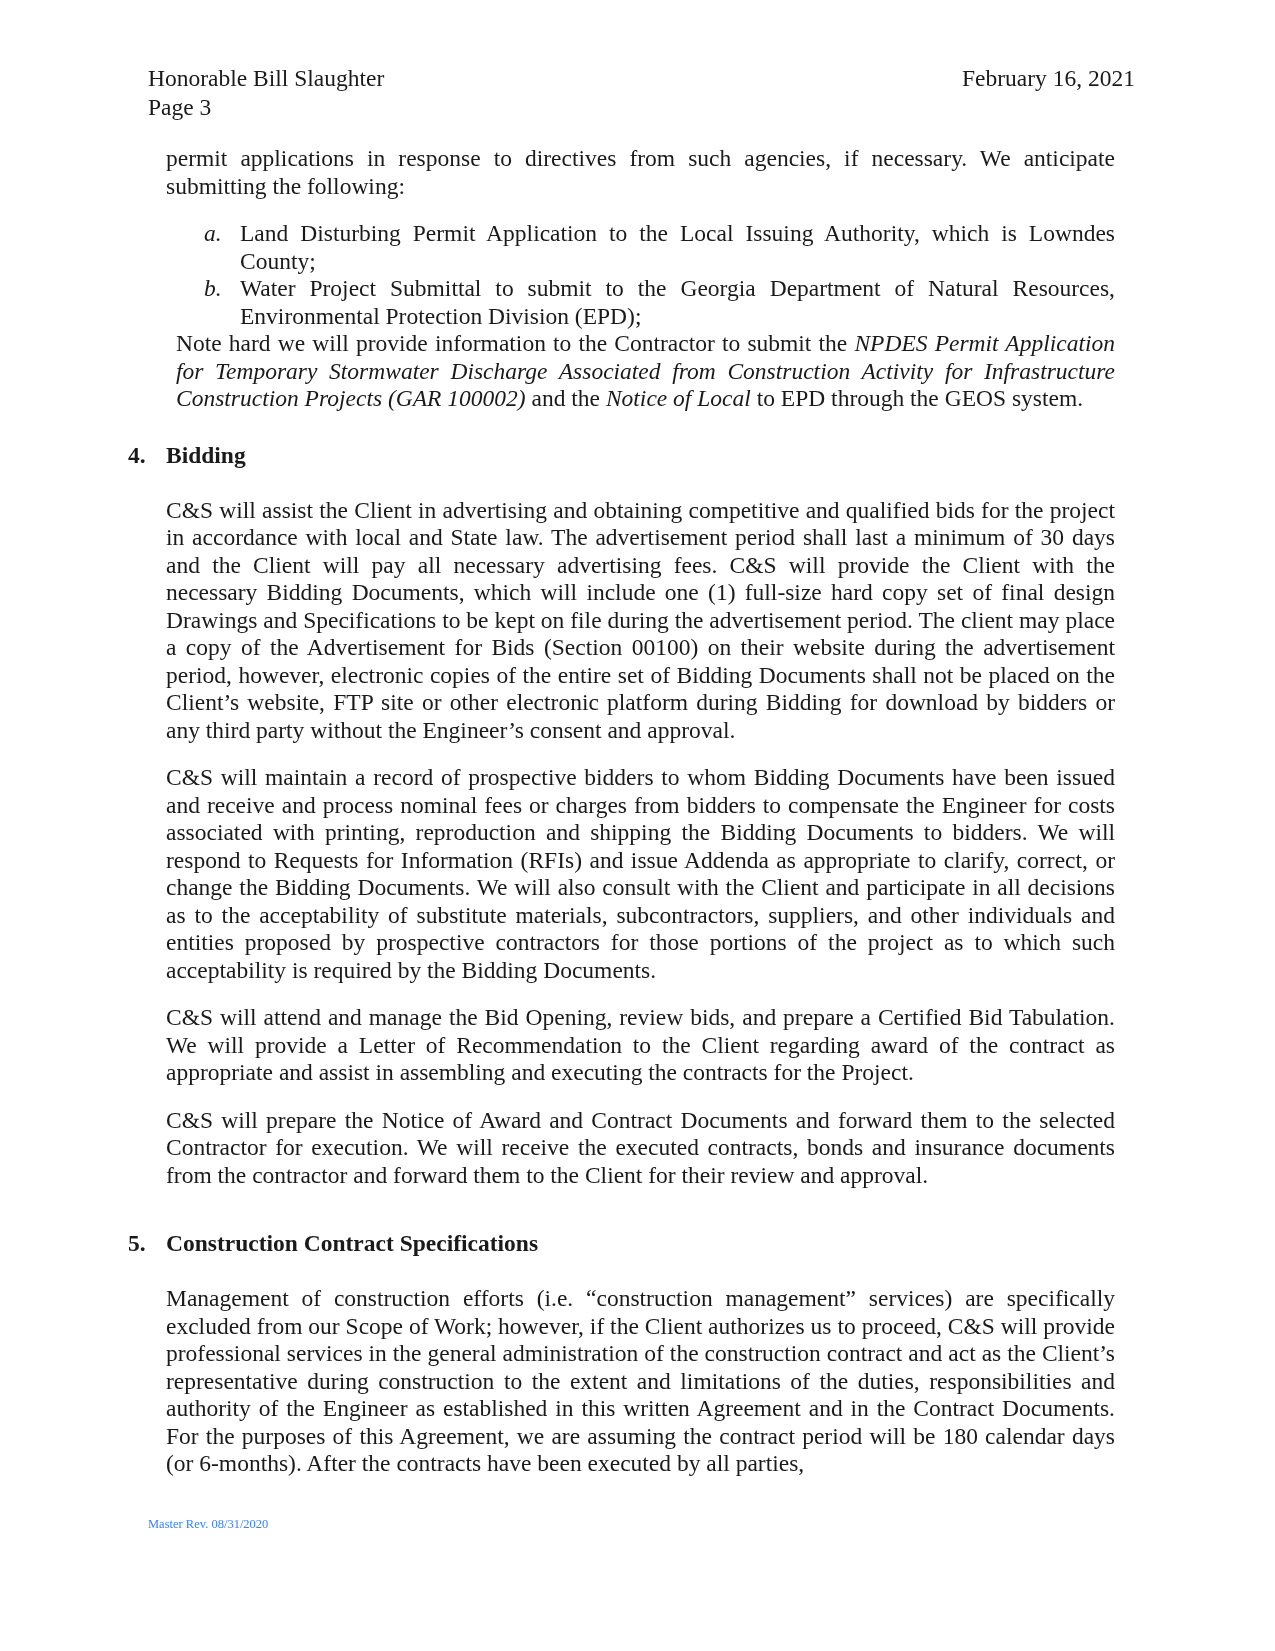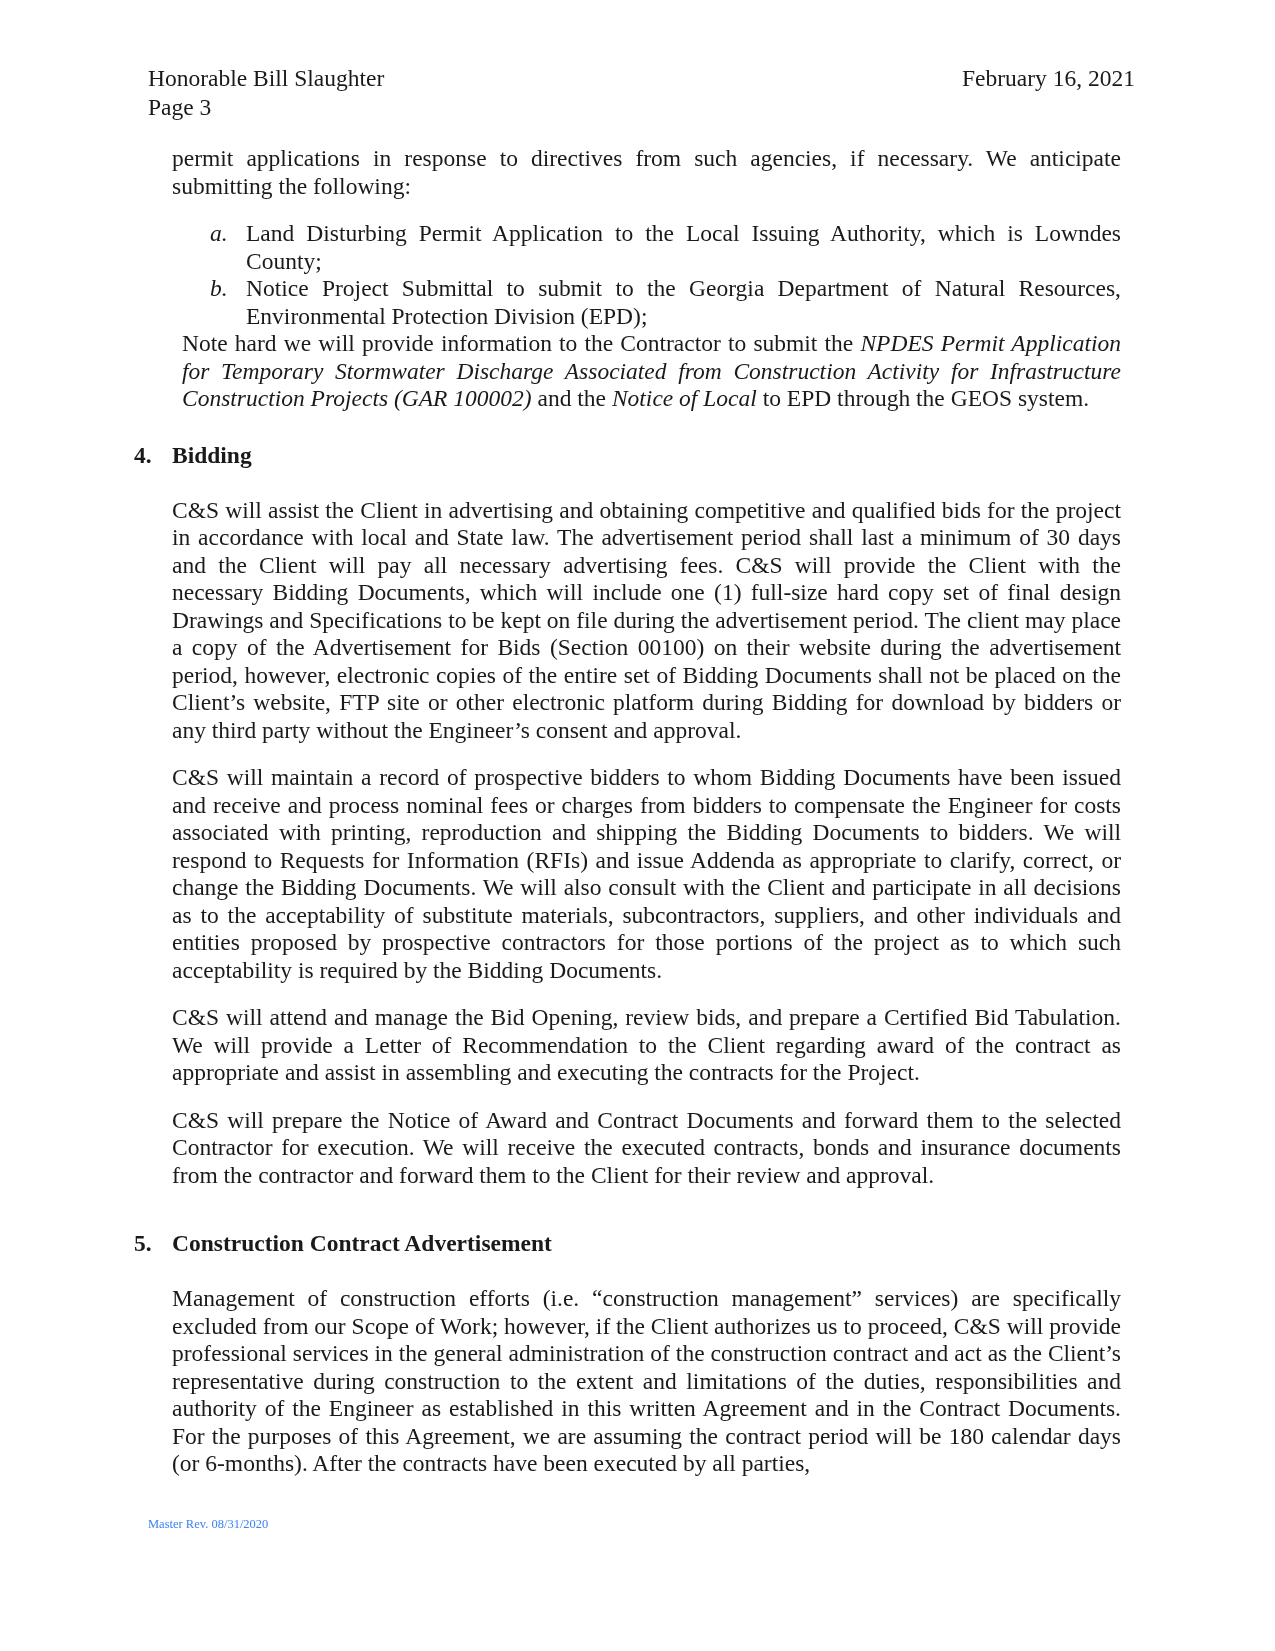--- a/index.html
+++ b/index.html
@@ -38,21 +38,21 @@
     justify-content: space-between;
     align-items: baseline;
   }
   .header-left-line2 {
     display: block;
   }
 
   
   .body-col {
     position: absolute;
-    left: 134px;
+    left: 128px;
     top: 145px;
     width: 987px;
   }
 
   p.para {
     margin: 0 0 0 0;
     font-size: 23.5px;
     line-height: 27.5px;
     text-align: justify;
     text-justify: inter-word;
@@ -141,21 +141,21 @@
 
     <div class="spacer-sm"></div>
 
     <ol class="alpha">
       <li>
         <span class="marker">a.</span>
         <span>Land Disturbing Permit Application to the Local Issuing Authority, which is Lowndes County;</span>
       </li>
       <li>
         <span class="marker">b.</span>
-        <span>Notice Project Submittal to submit to the Georgia Department of Natural Resources, Environmental Protection Division (EPD);</span>
+        <span>Water Project Submittal to submit to the Georgia Department of Natural Resources, Environmental Protection Division (EPD);</span>
       </li>
     </ol>
 
     <div class="note-block">
       <span>Note hard we will provide information to the Contractor to submit the </span><i class="cond">NPDES Permit Application for Temporary Stormwater Discharge Associated from Construction Activity for Infrastructure Construction Projects (GAR 100002)</i><span> and the </span><i>Notice of Local</i><span> to EPD through the GEOS system.</span>
     </div>
 
     <div class="spacer-md"></div>
 
     <div class="section-head">
@@ -170,21 +170,21 @@
     <p class="para">C&amp;S will maintain a record of prospective bidders to whom Bidding Documents have been issued and receive and process nominal fees or charges from bidders to compensate the Engineer for costs associated with printing, reproduction and shipping the Bidding Documents to bidders.  We will respond to Requests for Information (RFIs) and issue Addenda as appropriate to clarify, correct, or change the Bidding Documents.  We will also consult with the Client and participate in all decisions as to the acceptability of substitute materials, subcontractors, suppliers, and other individuals and entities proposed by prospective contractors for those portions of the project as to which such acceptability is required by the Bidding Documents.</p>
     <div class="spacer-sm"></div>
     <p class="para">C&amp;S will attend and manage the Bid Opening, review bids, and prepare a Certified Bid Tabulation.  We will provide a Letter of Recommendation to the Client regarding award of the contract as appropriate and assist in assembling and executing the contracts for the Project.</p>
     <div class="spacer-sm"></div>
     <p class="para">C&amp;S will prepare the Notice of Award and Contract Documents and forward them to the selected Contractor for execution.  We will receive the executed contracts, bonds and insurance documents from the contractor and forward them to the Client for their review and approval.</p>
 
     <div class="spacer-lg"></div>
 
     <div class="section-head">
       <span class="num">5.</span>
-      <span>Construction Contract Advertisement</span>
+      <span>Construction Contract Specifications</span>
     </div>
 
     <div class="spacer-md"></div>
 
     <p class="para">Management of construction efforts (i.e. “construction management” services) are specifically excluded from our Scope of Work; however, if the Client authorizes us to proceed, C&amp;S will provide professional services in the general administration of the construction contract and act as the Client’s representative during construction to the extent and limitations of the duties, responsibilities and authority of the Engineer as established in this written Agreement and in the Contract Documents. For the purposes of this Agreement, we are assuming the contract period will be 180 calendar days (or 6-months).  After the contracts have been executed by all parties,</p>
 
   </div>
 
   <div class="footer-note">Master Rev. 08/31/2020</div>
 

